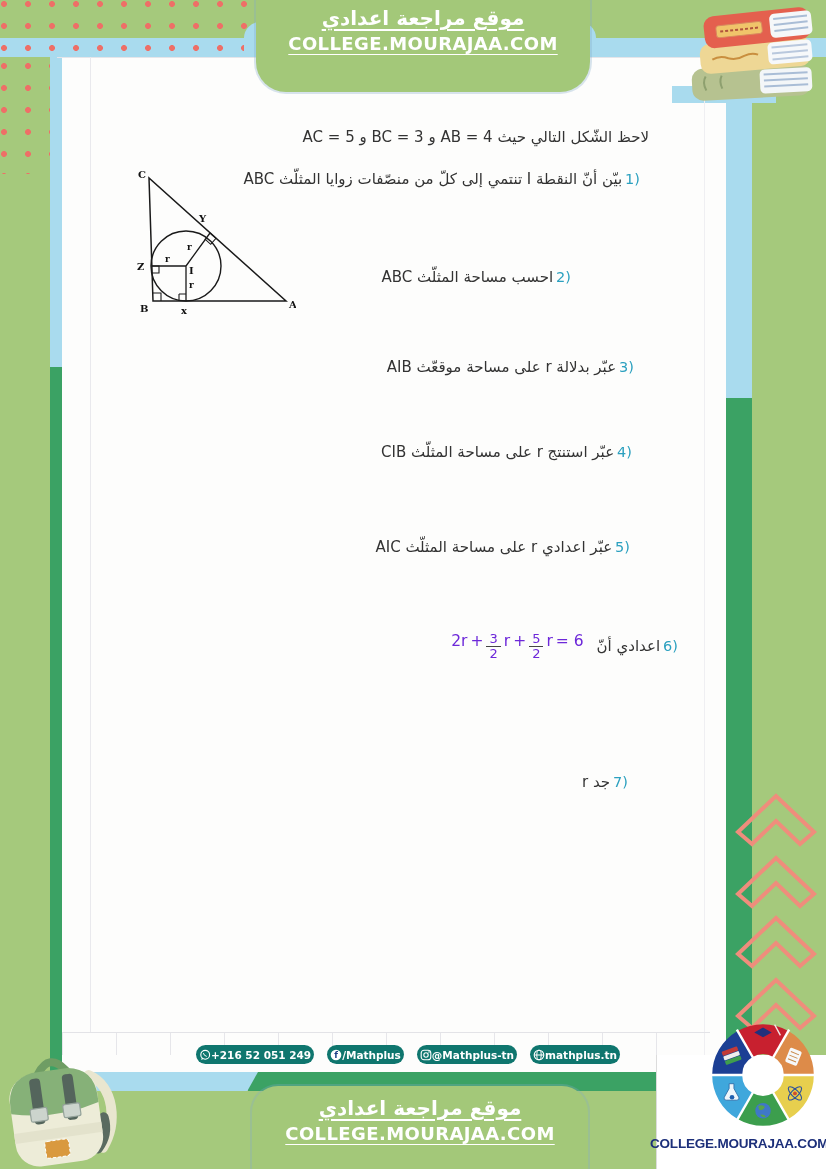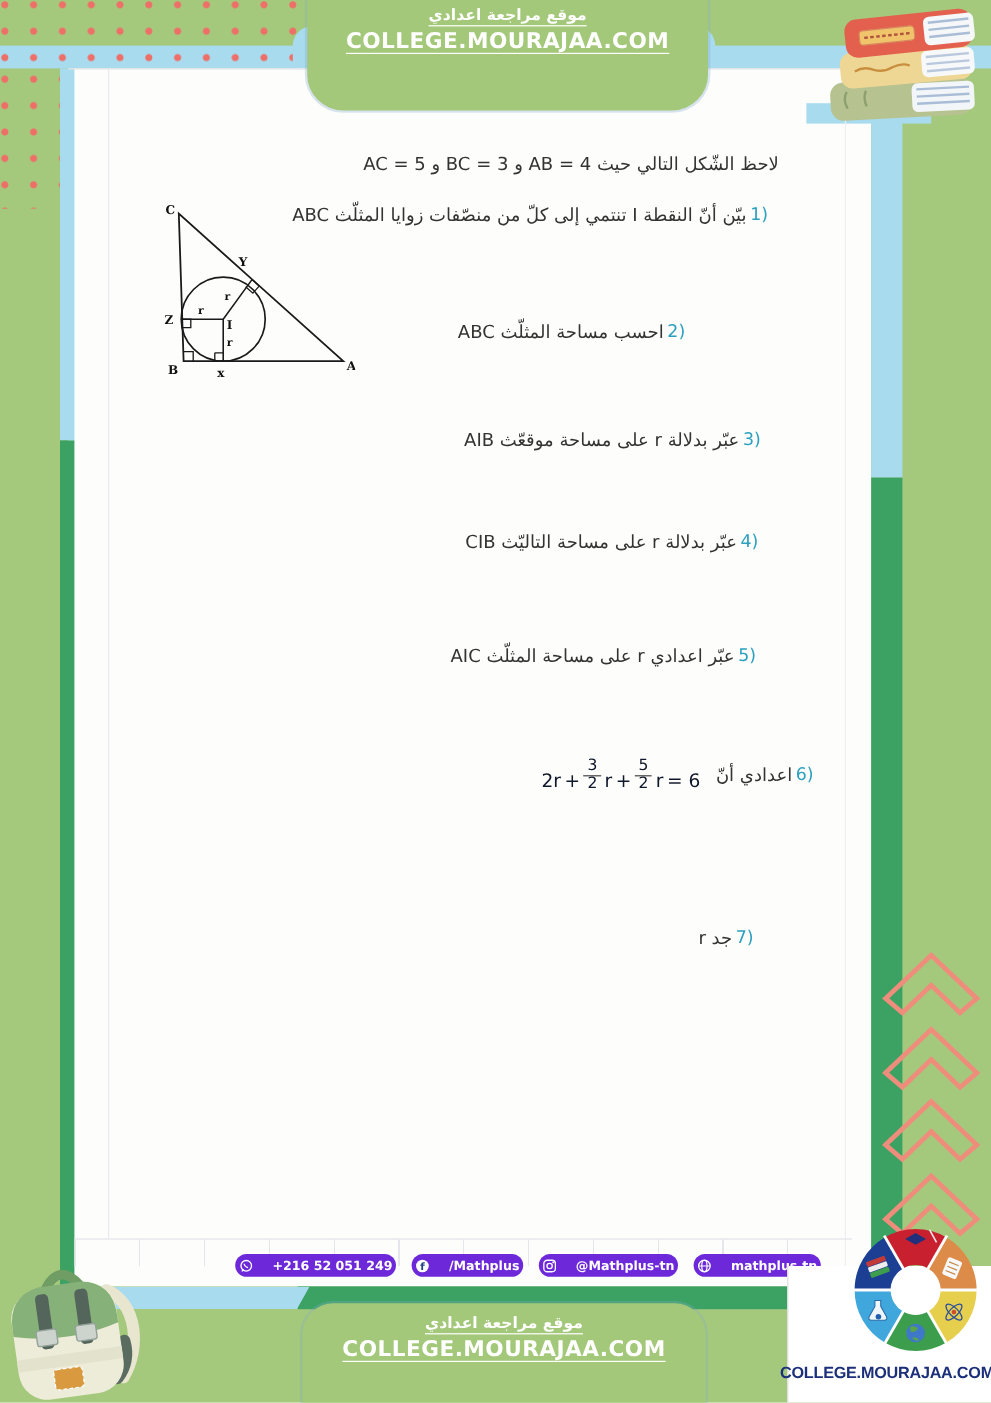--- a/index.html
+++ b/index.html
@@ -23,39 +23,39 @@
   .r-blue{left:726px;top:86px;width:26px;height:312px;background:#a9dbee;}
   .r-green{left:726px;top:398px;width:26px;height:657px;background:#3ba264;}
   .b-green{left:248px;top:1072px;width:410px;height:19px;background:#3ba264;}
   .b-blue{left:80px;top:1072px;width:178px;height:19px;background:#a9dbee;clip-path:polygon(0 0,100% 0,94% 100%,0 100%);}
   .logo-white{left:656px;top:1055px;width:170px;height:114px;background:#ffffff;border-left:1px solid #dcdcdc;}
 
   
   .bubble{position:absolute;background:#a3c879;box-shadow:0 0 0 2px rgba(130,170,200,.30);text-align:center;color:#fff;}
   .hdr{left:256px;top:-28px;width:334px;height:86px;border-radius:30px;padding-top:34px;box-sizing:content-box;}
   .ftr{left:252px;top:1086px;width:336px;height:90px;border-radius:26px 26px 0 0;padding-top:10px;}
-  .site-title{font-size:13px;font-weight:bold;text-decoration:underline;text-underline-offset:4px;display:block;}
+  .site-title{font-size:20px;font-weight:bold;text-decoration:underline;text-underline-offset:4px;display:block;}
   .site-url{font-size:18px;font-weight:bold;letter-spacing:.4px;text-decoration:underline;text-underline-offset:4px;display:block;margin-top:3px;}
 
   
   .vline{position:absolute;width:1px;background:#e9e9ed;}
   .hline{position:absolute;height:1px;background:#e5e5e9;}
   .tick-strip{position:absolute;left:62px;top:1032px;width:648px;height:22px;border-top:1px solid #e3e3e7;background:repeating-linear-gradient(90deg,#e6e6ea 0 1px,rgba(0,0,0,0) 1px 54px);}
 
   
   .qrow{position:absolute;direction:rtl;display:flex;align-items:center;gap:3px;font-size:15px;color:#333;white-space:nowrap;}
   .qnum{color:#2ba0bf;font-size:14.5px;}
-  .equation{direction:ltr;display:inline-flex;align-items:flex-end;gap:3px;font-size:15.5px;color:#0f172a;margin-right:10px;}
+  .equation{direction:ltr;display:inline-flex;align-items:flex-start;gap:3px;font-size:15.5px;color:#6d28d9;margin-right:10px;}
   .frac{display:inline-flex;flex-direction:column;align-items:center;line-height:1.05;font-size:13px;}
   .frac .den{border-top:1.2px solid #444;padding:0 3px;}
   .frac .num{padding:0 3px;}
 
   
   .badges{position:absolute;left:196px;top:1045px;display:flex;gap:13px;}
-  .pill{background:#6d28d9;color:#fff;border-radius:10px;height:19px;display:flex;align-items:center;gap:16px;padding:0 3px;font-size:10.5px;font-weight:bold;white-space:nowrap;}
+  .pill{background:#0f766e;color:#fff;border-radius:10px;height:19px;display:flex;align-items:center;gap:0;padding:0 3px;font-size:10.5px;font-weight:bold;white-space:nowrap;}
 
   
   .chev{position:absolute;left:733px;width:86px;height:58px;}
 
   
   .logo-caption{position:absolute;left:650px;top:1136px;width:176px;text-align:center;font-size:13.5px;font-weight:800;color:#1c2f7a;font-family:"Liberation Sans",sans-serif;letter-spacing:-.2px;}
 
   .fig-label{font-family:"DejaVu Serif",serif;font-size:10px;font-weight:bold;fill:#111;}
 </style>
 </head>
@@ -141,21 +141,21 @@
     <span>احسب مساحة المثلّث ABC</span>
   </div>
 
   <div class="qrow" style="top:358px;right:192px;">
     <span class="qnum" dir="ltr">3)</span>
     <span>عبّر بدلالة r على مساحة موقعّث AIB</span>
   </div>
 
   <div class="qrow" style="top:443px;right:194px;">
     <span class="qnum" dir="ltr">4)</span>
-    <span>عبّر بدلالة r على مساحة التاليّث CIB</span>
+    <span>عبّر استنتج r على مساحة المثلّث CIB</span>
   </div>
 
   <div class="qrow" style="top:538px;right:196px;">
     <span class="qnum" dir="ltr">5)</span>
     <span>عبّر اعدادي r على مساحة المثلّث AIC</span>
   </div>
 
   <div class="qrow" style="top:632px;right:148px;">
     <span class="qnum" dir="ltr">6)</span>
     <span>اعدادي أنّ</span>

